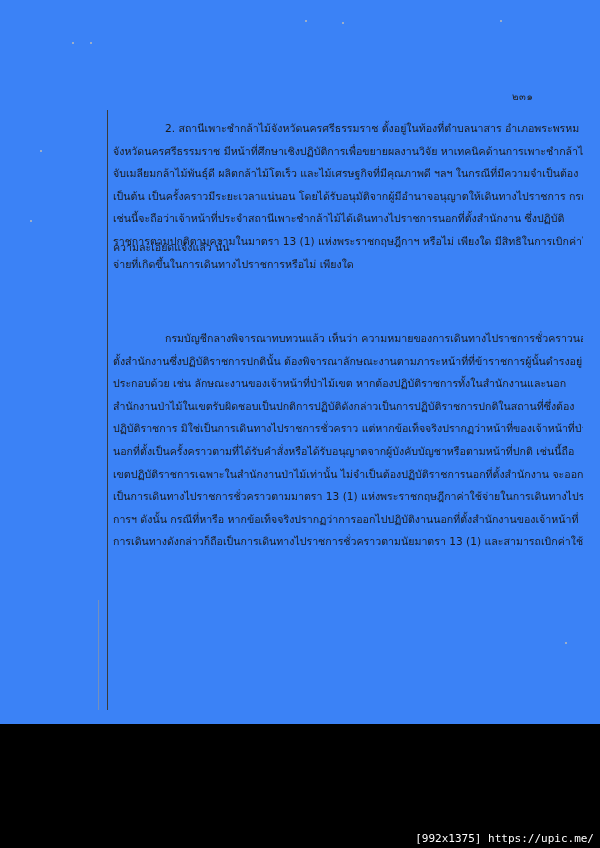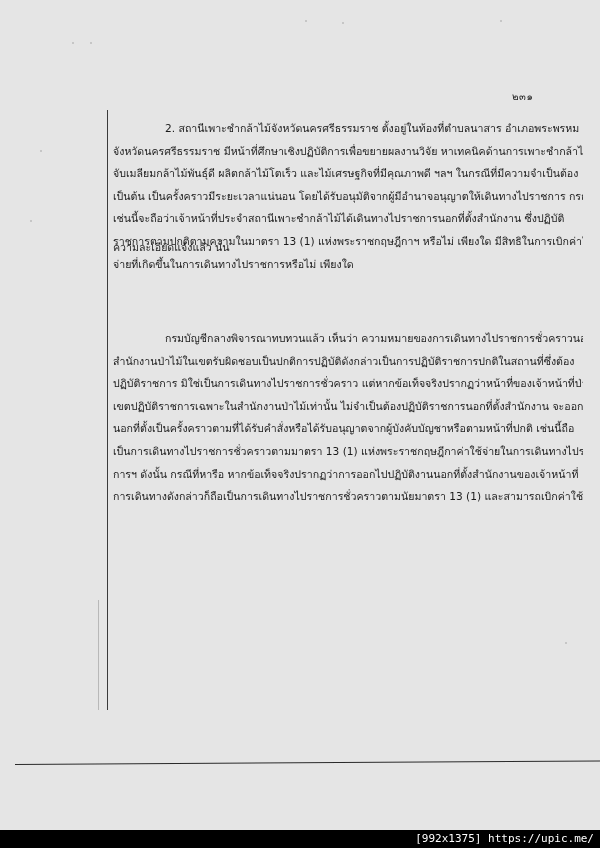--- a/index.html
+++ b/index.html
@@ -12,22 +12,22 @@
       height: 848px;
       position: relative;
       overflow: hidden;
       font-family: "DejaVu Sans", sans-serif;
     }
     .page {
       position: absolute;
       left: 0;
       top: 0;
       width: 600px;
-      height: 830px;
-      background: #e5e5e5;
+      height: 724px;
+      background: #3b82f6;
       overflow: hidden;
     }
     .margin-line {
       position: absolute;
       left: 107px;
       top: 110px;
       width: 1px;
       height: 600px;
       background: #3a3a3a;
     }
@@ -133,24 +133,26 @@
     <span class="line">ราชการตามปกติตามความในมาตรา 13 (1) แห่งพระราชกฤษฎีกาฯ หรือไม่ เพียงใด มีสิทธิในการเบิกค่าใช้</span>
     <span class="line">จ่ายที่เกิดขึ้นในการเดินทางไปราชการหรือไม่ เพียงใด</span>
   </div>
 
   <div class="text-block closing">
     <span class="line">ความละเอียดแจ้งแล้ว นั้น</span>
   </div>
 
   <div class="text-block para2">
     <span class="line indent">กรมบัญชีกลางพิจารณาทบทวนแล้ว เห็นว่า ความหมายของการเดินทางไปราชการชั่วคราวนอกที่</span>
+    <span class="line">ตั้งสำนักงานซึ่งปฏิบัติราชการปกตินั้น ต้องพิจารณาลักษณะงานตามภาระหน้าที่ที่ข้าราชการผู้นั้นดำรงอยู่</span>
+    <span class="line">ประกอบด้วย เช่น ลักษณะงานของเจ้าหน้าที่ป่าไม้เขต หากต้องปฏิบัติราชการทั้งในสำนักงานและนอก</span>
     <span class="line">สำนักงานป่าไม้ในเขตรับผิดชอบเป็นปกติการปฏิบัติดังกล่าวเป็นการปฏิบัติราชการปกติในสถานที่ซึ่งต้อง</span>
     <span class="line">ปฏิบัติราชการ มิใช่เป็นการเดินทางไปราชการชั่วคราว แต่หากข้อเท็จจริงปรากฏว่าหน้าที่ของเจ้าหน้าที่ป่าไม้</span>
+    <span class="line">นอกที่ตั้งเป็นครั้งคราวตามที่ได้รับคำสั่งหรือได้รับอนุญาตจากผู้บังคับบัญชาหรือตามหน้าที่ปกติ เช่นนี้ถือ</span>
     <span class="line">เขตปฏิบัติราชการเฉพาะในสำนักงานป่าไม้เท่านั้น ไม่จำเป็นต้องปฏิบัติราชการนอกที่ตั้งสำนักงาน จะออก</span>
-    <span class="line">นอกที่ตั้งเป็นครั้งคราวตามที่ได้รับคำสั่งหรือได้รับอนุญาตจากผู้บังคับบัญชาหรือตามหน้าที่ปกติ เช่นนี้ถือ</span>
     <span class="line">เป็นการเดินทางไปราชการชั่วคราวตามมาตรา 13 (1) แห่งพระราชกฤษฎีกาค่าใช้จ่ายในการเดินทางไปราช</span>
     <span class="line">การฯ ดังนั้น กรณีที่หารือ หากข้อเท็จจริงปรากฏว่าการออกไปปฏิบัติงานนอกที่ตั้งสำนักงานของเจ้าหน้าที่</span>
     <span class="line">การเดินทางดังกล่าวก็ถือเป็นการเดินทางไปราชการชั่วคราวตามนัยมาตรา 13 (1) และสามารถเบิกค่าใช้</span>
   </div>
 </div>
 
 <div class="footer-bar"></div>
 <div class="watermark">[992x1375] https://upic.me/</div>
 
 </body></html>

